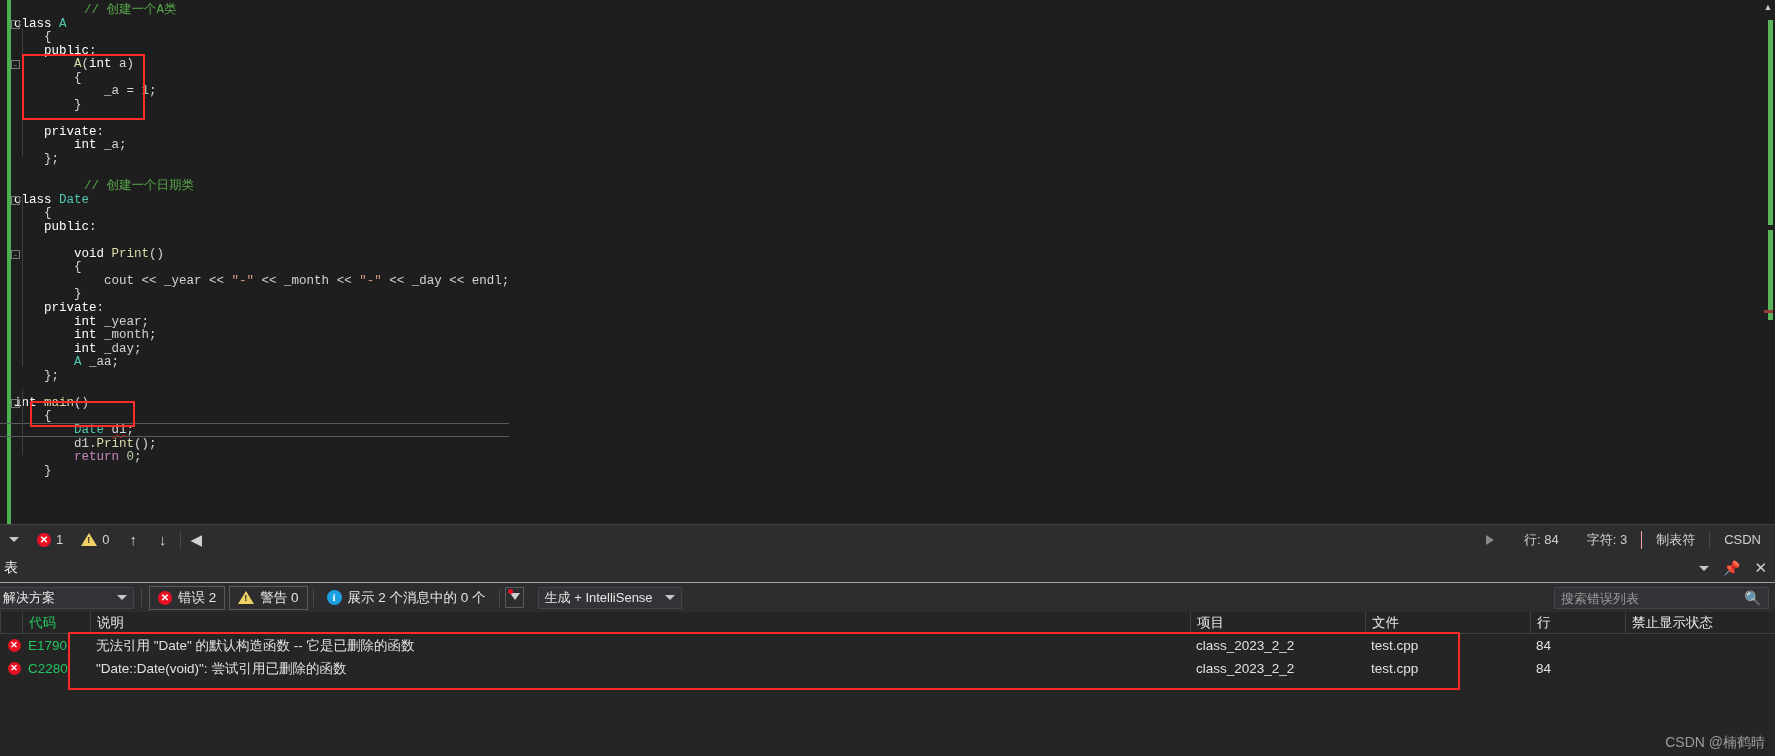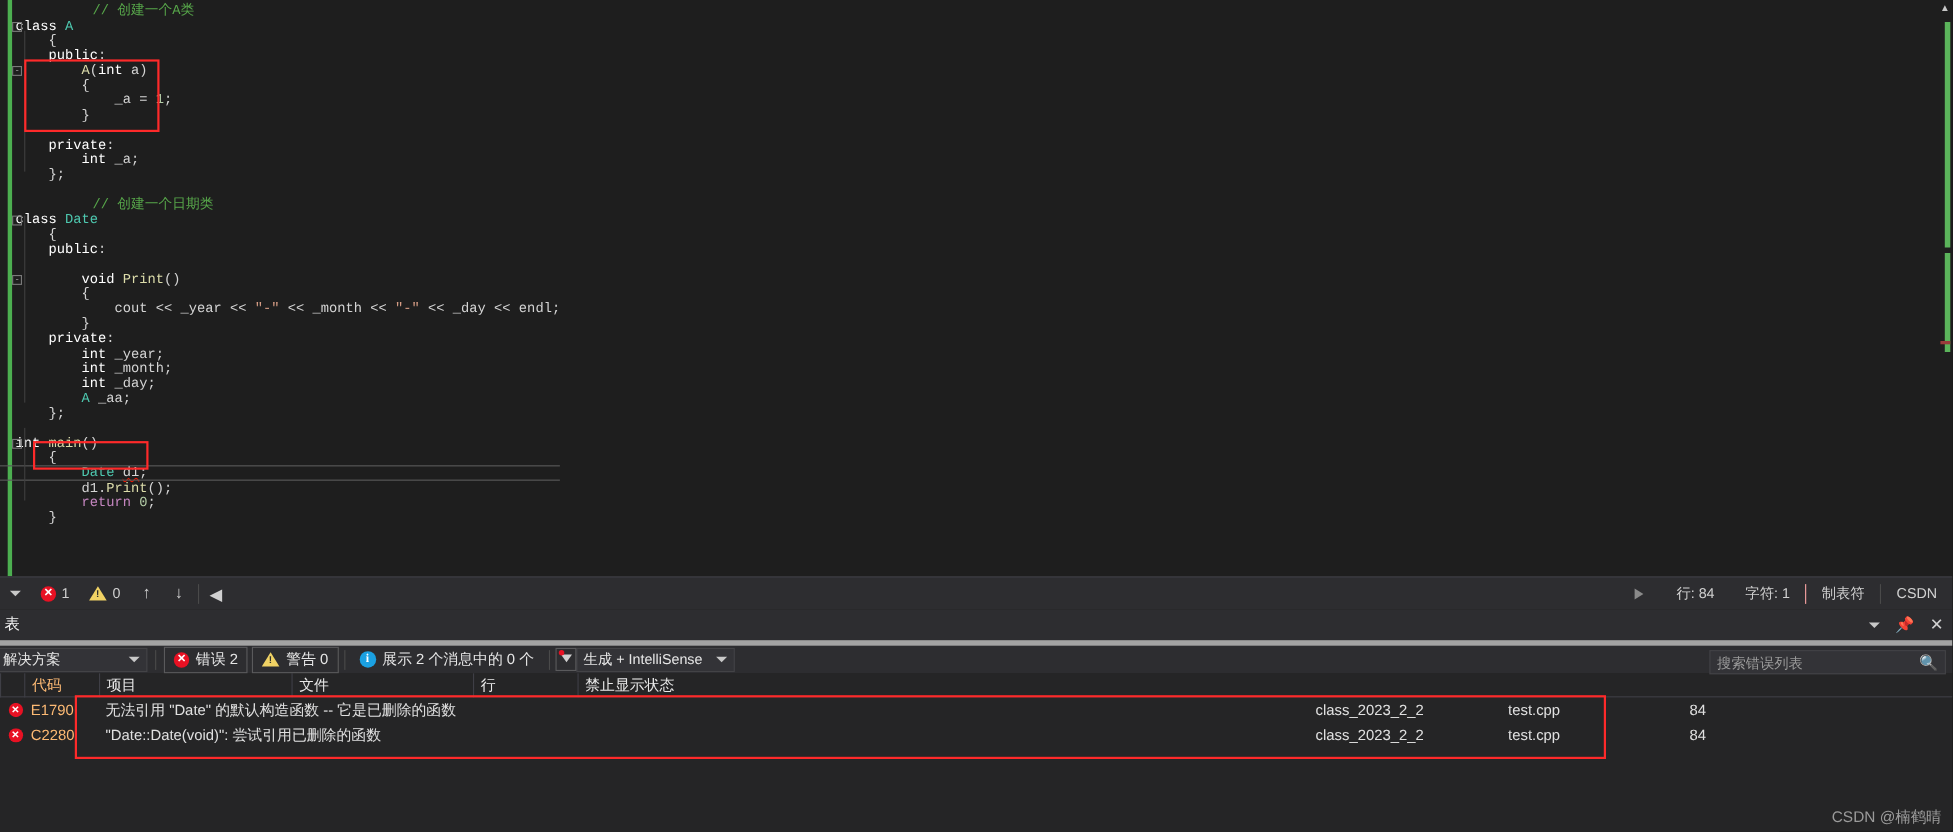--- a/index.html
+++ b/index.html
@@ -124,21 +124,21 @@
   .panel-title {
     height: 28px; background: #2d2d30; color: #f0f0f0; font-size: 14px;
     display: flex; align-items: center; padding-left: 4px; position: relative;
   }
   .panel-title-actions {
     position: absolute; right: 8px; top: 0; height: 28px;
     display: flex; align-items: center; gap: 14px; color: #d0d0d0; font-size: 13px;
   }
   .panel-toolbar {
     height: 30px; background: #2d2d30; display: flex; align-items: center;
-    border-top: 5px solid #a3a3a3; position: relative;
+    border-top: 1px solid #a3a3a3; position: relative;
   }
   .combo {
     height: 22px; background: #333337; border: 1px solid #434346;
     color: #e6e6e6; font-size: 13px; display: flex; align-items: center;
     padding: 0 6px; justify-content: space-between; margin-left: -4px;
   }
   .combo .cap { white-space: nowrap; }
   .tb-btn {
     display: flex; align-items: center; gap: 6px; height: 24px;
     padding: 0 8px; color: #e6e6e6; font-size: 13.5px; white-space: nowrap;
@@ -175,21 +175,21 @@
   
   .tbl { width: 100%; font-size: 13.5px; color: #e0e0e0; }
   .thead {
     display: flex; height: 22px; background: #252526; align-items: center;
     border-bottom: 1px solid #3f3f46; color: #e8e8e8;
   }
   .th { border-left: 1px solid #3f3f46; height: 22px; line-height: 22px; padding-left: 6px; overflow: hidden; }
   .trow { display: flex; height: 23px; align-items: center; }
   .td { padding-left: 6px; overflow: hidden; white-space: nowrap; }
   .c-ico { width: 22px; flex: 0 0 22px; display:flex; align-items:center; justify-content:center;}
-  .c-code { width: 68px; flex: 0 0 68px; color: #fdba74; }
+  .c-code { width: 68px; flex: 0 0 68px; color: #22c55e; }
   .c-desc { flex: 1 1 auto; min-width: 0; }
   .c-proj { width: 175px; flex: 0 0 175px; }
   .c-file { width: 165px; flex: 0 0 165px; }
   .c-line { width: 55px; flex: 0 0 55px; }
   .c-sup  { width: 150px; flex: 0 0 150px; margin-left: 40px; }
   .err-dot {
     width: 13px; height: 13px; border-radius: 50%; background: #e81123;
     color: #fff; font-size: 9px; font-weight: bold; line-height: 13px; text-align: center;
   }
   .watermark {
@@ -236,21 +236,21 @@
       </div>
       <div class="arrow-btn">↑</div>
       <div class="arrow-btn">↓</div>
       <div class="sep"></div>
       <div class="arrow-btn" style="padding:0 6px;">◀</div>
     </div>
 
     <div class="st-right">
       <div class="tri-right"></div>
       <div class="st-cell">行: 84</div>
-      <div class="st-cell">字符: 1</div>
+      <div class="st-cell">字符: 3</div>
       <div class="st-cell boxed">制表符</div>
       <div class="st-cell">CSDN</div>
     </div>
   </div>
 
   <div class="panel">
 
     <div class="panel-title">
       <span>表</span>
       <div class="panel-title-actions">
@@ -275,35 +275,36 @@
         <span class="icon-warn"></span>
         <span>警告 0</span>
       </div>
       <div class="sep" style="margin:0 5px;"></div>
       <div class="tb-btn">
         <span class="icon-info">i</span>
         <span>展示 2 个消息中的 0 个</span>
       </div>
       <div class="sep" style="margin:0 5px;"></div>
       <div class="icon-filter"></div>
-      <div class="combo" style="width:144px; margin-left:0;text-align:right;">
+      <div class="combo" style="width:144px; margin-left:14px;text-align:right;">
         <span class="cap">生成 + IntelliSense</span>
         <span class="tri-down-small"></span>
       </div>
 
       <div class="search-wrap">
         <input placeholder="搜索错误列表" style="">
         <span style="color:#d0d0d0;font-size:14px;">🔍</span>
       </div>
     </div>
 
     <div class="tbl">
       <div class="thead" id="thead">
           <div class="th c-ico"></div>
           <div class="th c-code">代码</div>
+          <div class="th c-desc">说明</div>
           <div class="th c-proj">项目</div>
           <div class="th c-file">文件</div>
           <div class="th c-line">行</div>
           <div class="th c-sup">禁止显示状态</div>
         </div>
       <div id="tbody">
           <div class="trow">
             <div class="td c-ico">
               <span class="err-dot">✕</span>
             </div>

